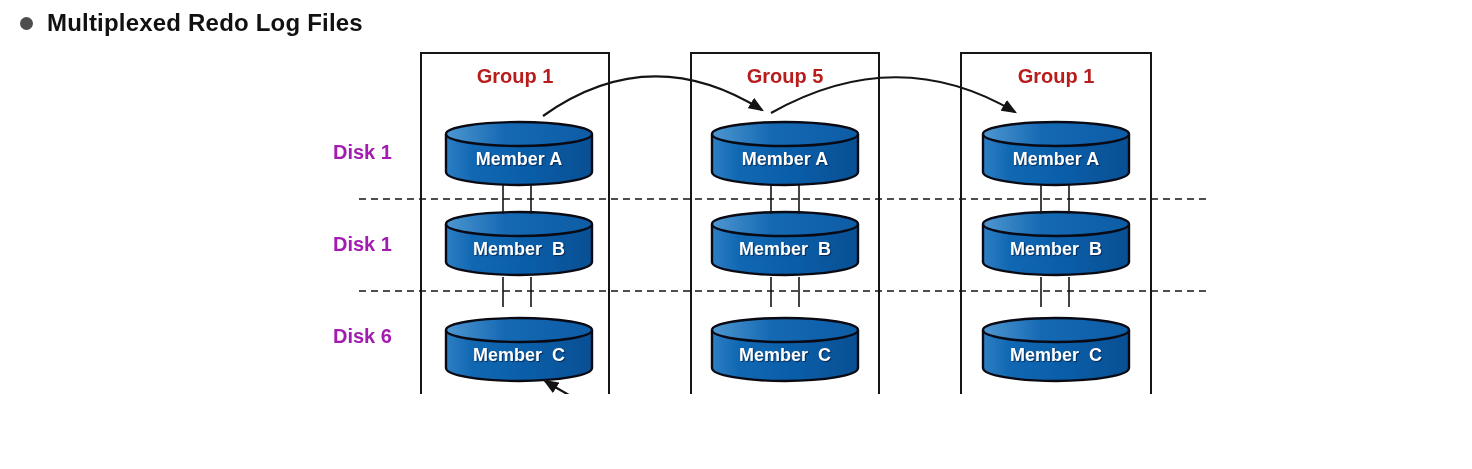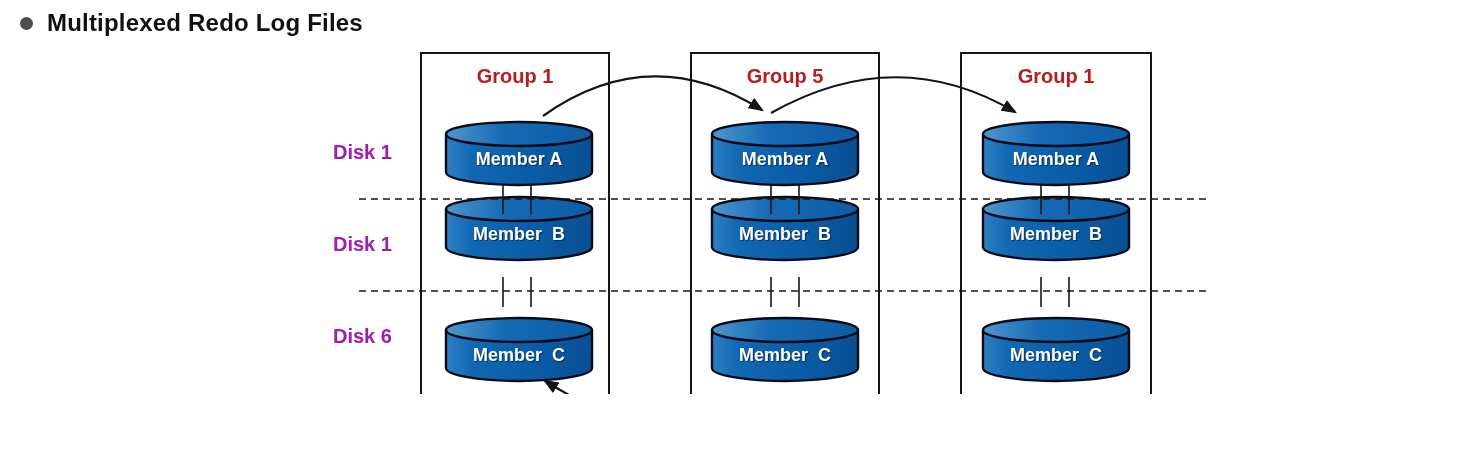--- a/index.html
+++ b/index.html
@@ -16,21 +16,21 @@
     border:2px solid #151515;box-sizing:border-box;background:transparent;
   }
   .g1{left:420px}.g2{left:690px}.g3{left:960px;width:192px}
   .group-label{margin-top:11px;text-align:center;font-size:20px;font-weight:bold;color:#b91c1c;}
 
   .disk-label{position:absolute;left:333px;font-size:20px;font-weight:bold;color:#a21caf;}
   .d1{top:141px}.d2{top:233px}.d3{top:325px}
 
   .member{position:absolute;width:152px;height:68px;}
   .mx1{left:443px}.mx2{left:709px}.mx3{left:980px}
-  .rowA{top:119px}.rowB{top:194px}.rowC{top:315px}
+  .rowA{top:119px}.rowB{top:209px}.rowC{top:315px}
   .member svg.cyl{position:absolute;left:0;top:0;width:152px;height:68px;display:block;}
   .member-label{
     position:absolute;left:0;right:0;top:0;bottom:0;
     display:flex;align-items:center;justify-content:center;padding-top:13px;
     color:#ffffff;font-size:18px;font-weight:bold;white-space:pre;
     text-shadow:1px 1px 1px rgba(0,0,25,.55);
     text-align:center;
   }
   .overlay{position:absolute;left:0;top:0;width:1472px;height:469px;pointer-events:none;}
   .defs-holder{position:absolute;width:0;height:0;}

